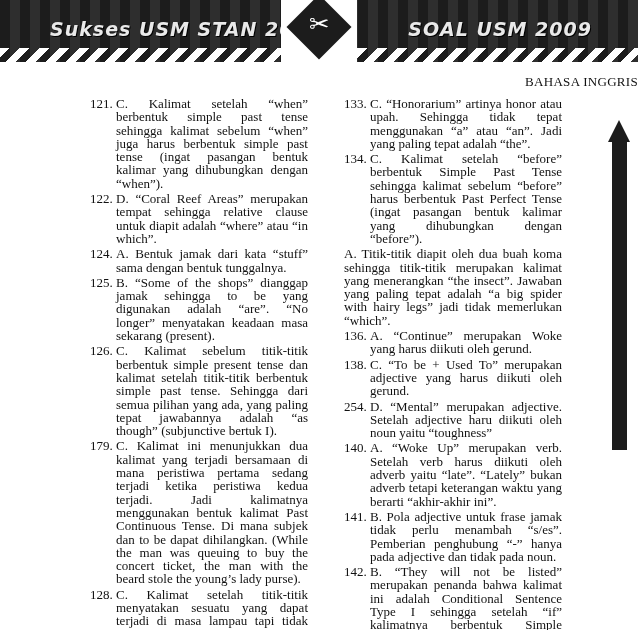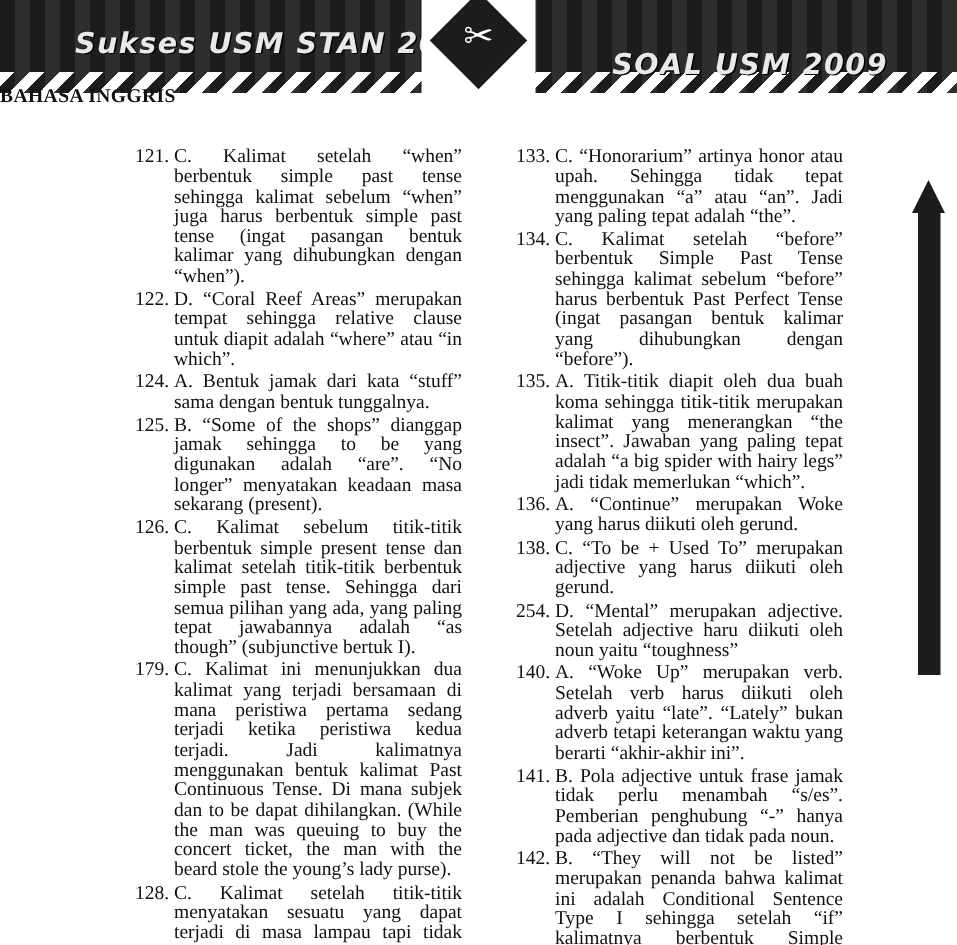--- a/index.html
+++ b/index.html
@@ -32,44 +32,44 @@
   .banner-title{
     position:absolute;top:18px;
     font-family:"DejaVu Sans", sans-serif;
     font-weight:bold;font-style:italic;
     font-size:19px;letter-spacing:1px;
     color:#e9e9e9;
     text-shadow:1px 1px 0 #000;
     white-space:nowrap;
   }
   .banner-title.left{left:50px;}
-  .banner-title.right{right:46px;margin-top:14px;}
+  .banner-title.right{right:46px;}
   .banner-center{
     position:absolute;left:281px;top:0;width:76px;height:62px;
     background:#ffffff;
   }
   .banner-center .diamond{
     position:absolute;left:50%;top:4px;
     width:46px;height:46px;margin-left:-23px;
     background:#1c1c1c;
     transform:rotate(45deg);
   }
   .banner-center .scissors{
     position:absolute;left:0;top:10px;width:76px;
     text-align:center;
     font-size:24px;color:#ffffff;
     font-family:"DejaVu Sans", sans-serif;
     transform:rotate(0deg);
   }
   
   .subject{
-    position:absolute;top:56px;left:0;width:638px;
-    text-align:left;
+    position:absolute;top:74px;left:0;width:638px;
+    text-align:right;
     font-family:"Liberation Serif", serif;
-    font-weight:bold;font-size:13px;
+    font-weight:normal;font-size:13px;
     letter-spacing:.3px;
   }
   
   .content{
     position:absolute;top:97px;left:0;width:638px;height:533px;
   }
   .col{
     position:absolute;top:0;
     font-size:13px;
     line-height:13.3px;
@@ -164,21 +164,20 @@
   <div class="col right">
     <div class="item">
       <div class="num">133.</div>
       <div class="txt">C. “Honorarium” artinya honor atau upah. Sehingga tidak tepat menggunakan “a” atau “an”. Jadi yang paling tepat adalah “the”.</div>
     </div>
     <div class="item">
       <div class="num">134.</div>
       <div class="txt">C. Kalimat setelah “before” berbentuk Simple Past Tense sehingga kalimat sebelum “before” harus berbentuk Past Perfect Tense (ingat pasangan bentuk kalimar yang dihubungkan dengan “before”).</div>
     </div>
     <div class="item">
-      <div class="num">135.</div>
       <div class="txt">A. Titik-titik diapit oleh dua buah koma sehingga titik-titik merupakan kalimat yang menerangkan “the insect”. Jawaban yang paling tepat adalah “a big spider with hairy legs” jadi tidak memerlukan “which”.</div>
     </div>
     <div class="item">
       <div class="num">136.</div>
       <div class="txt">A. “Continue” merupakan Woke yang harus diikuti oleh gerund.</div>
     </div>
     <div class="item">
       <div class="num">138.</div>
       <div class="txt">C. “To be + Used To” merupakan adjective yang harus diikuti oleh gerund.</div>
     </div>

